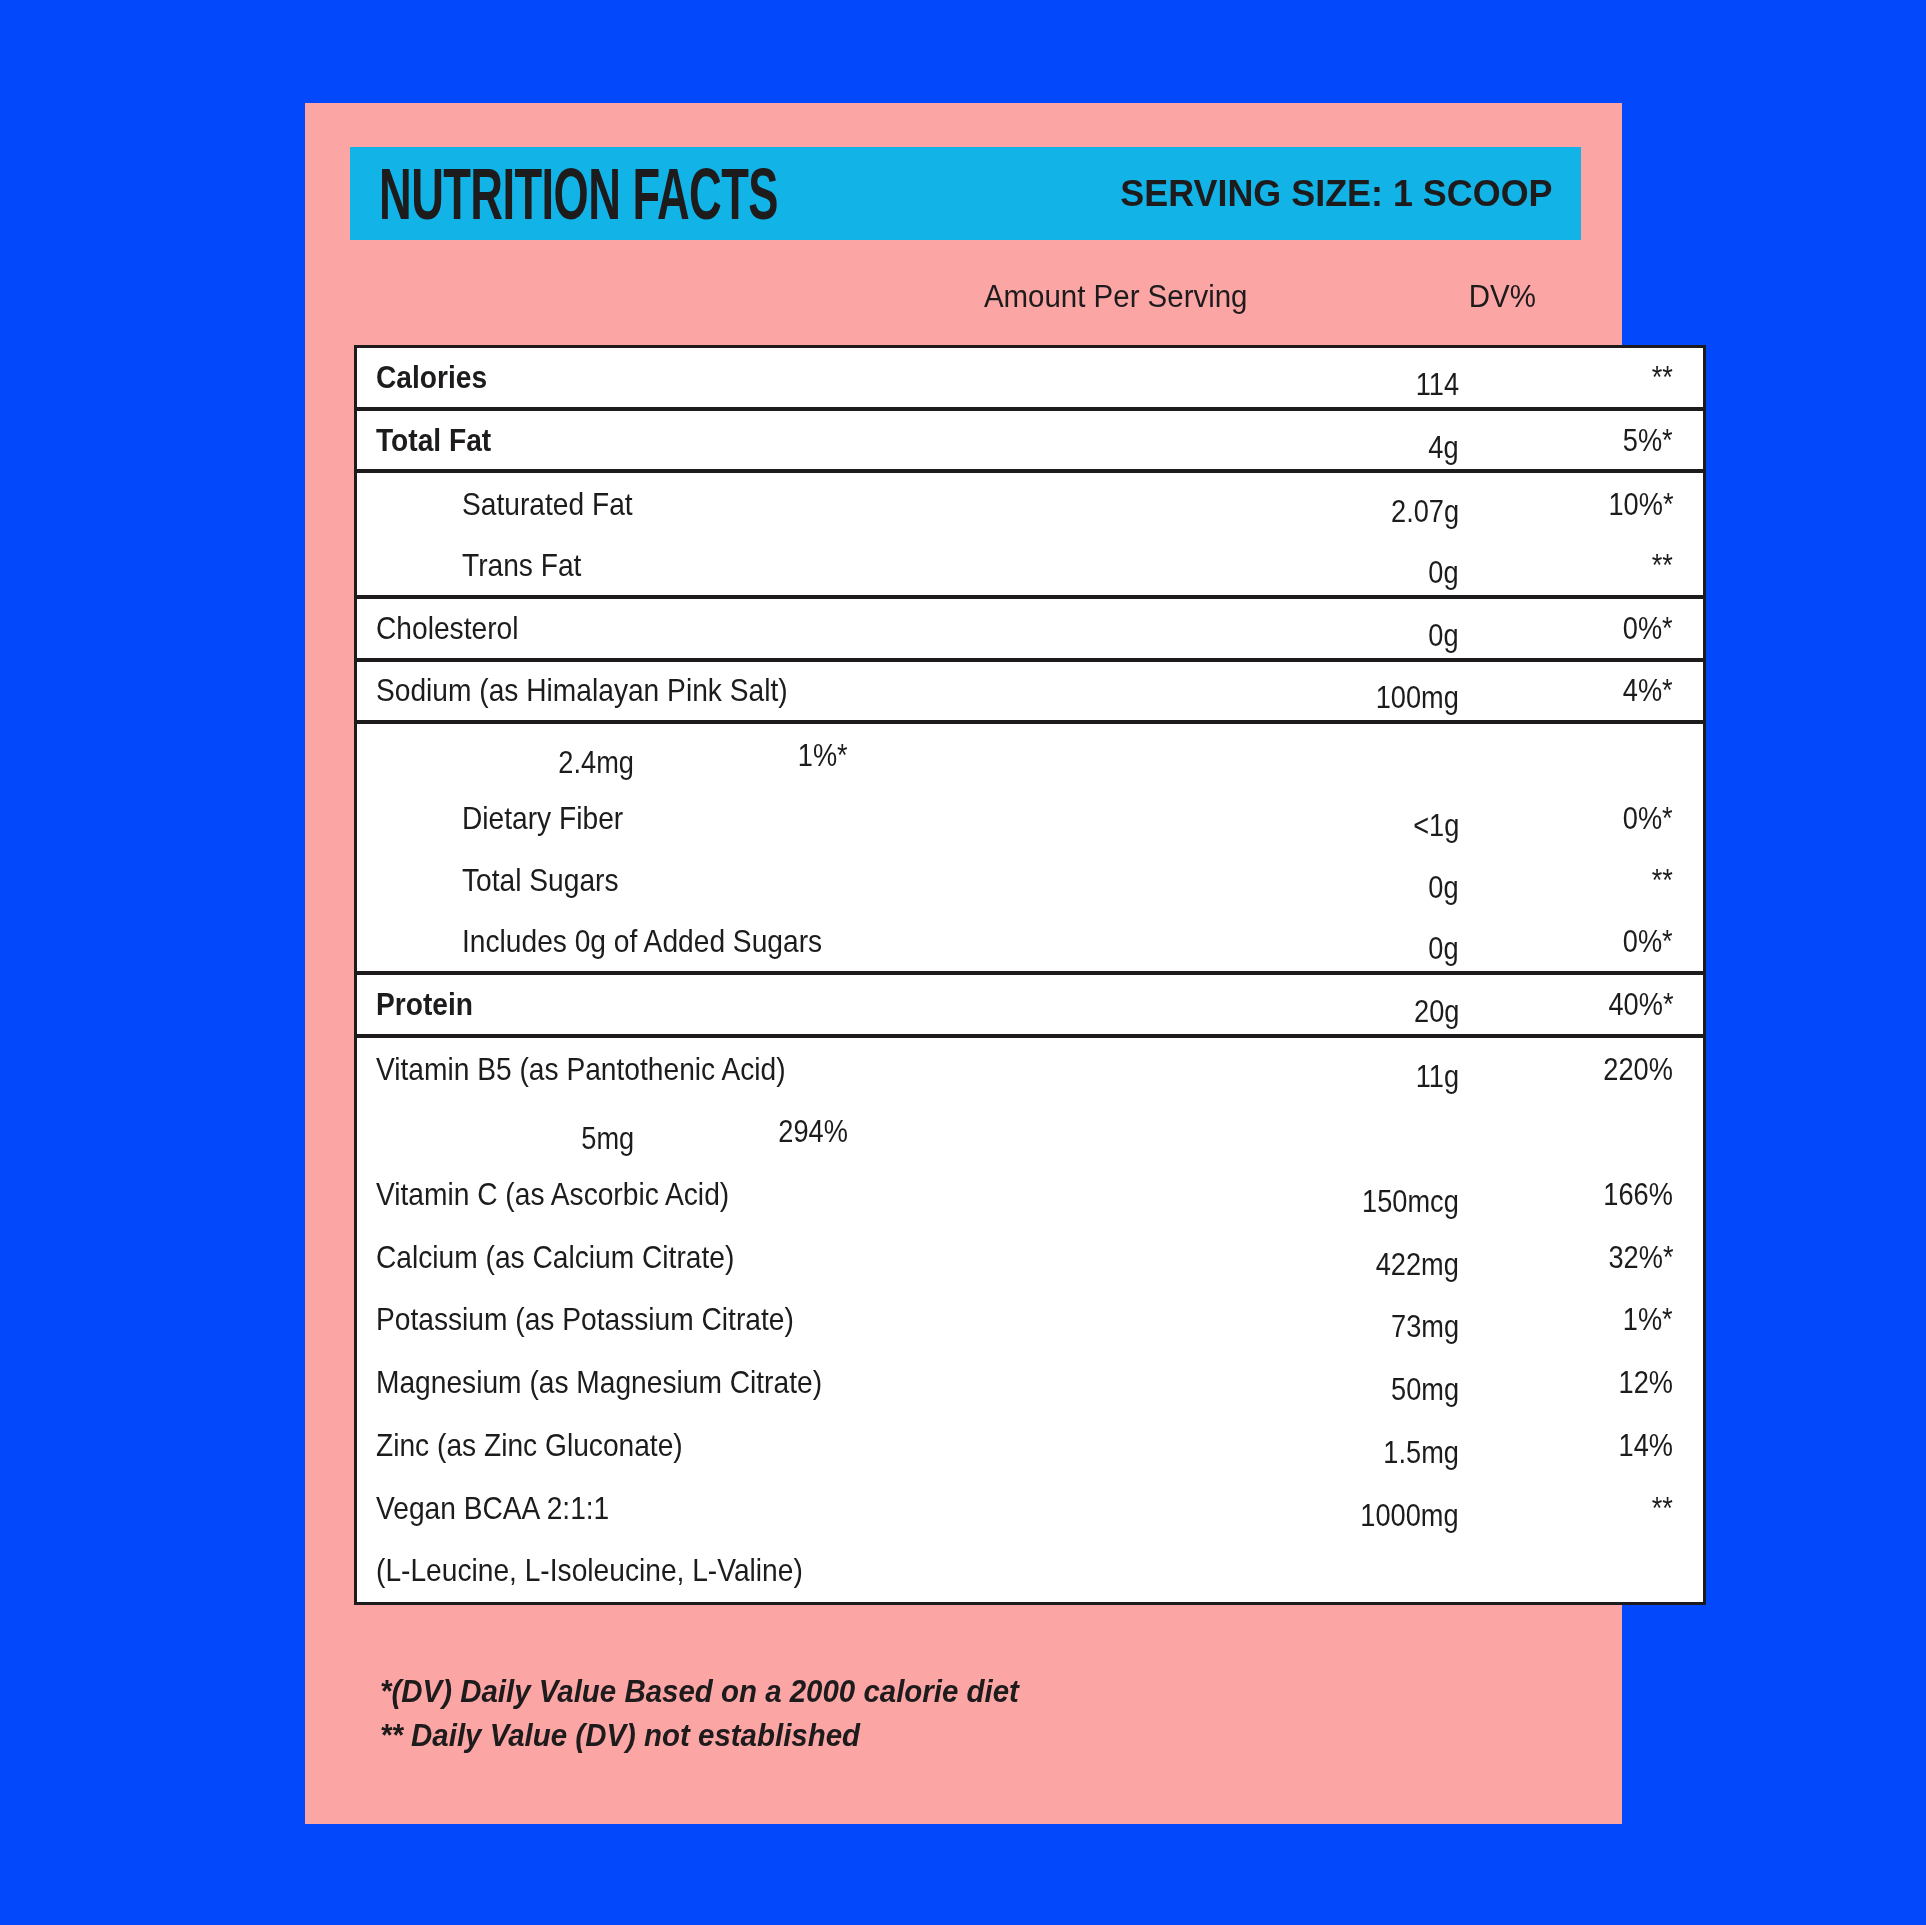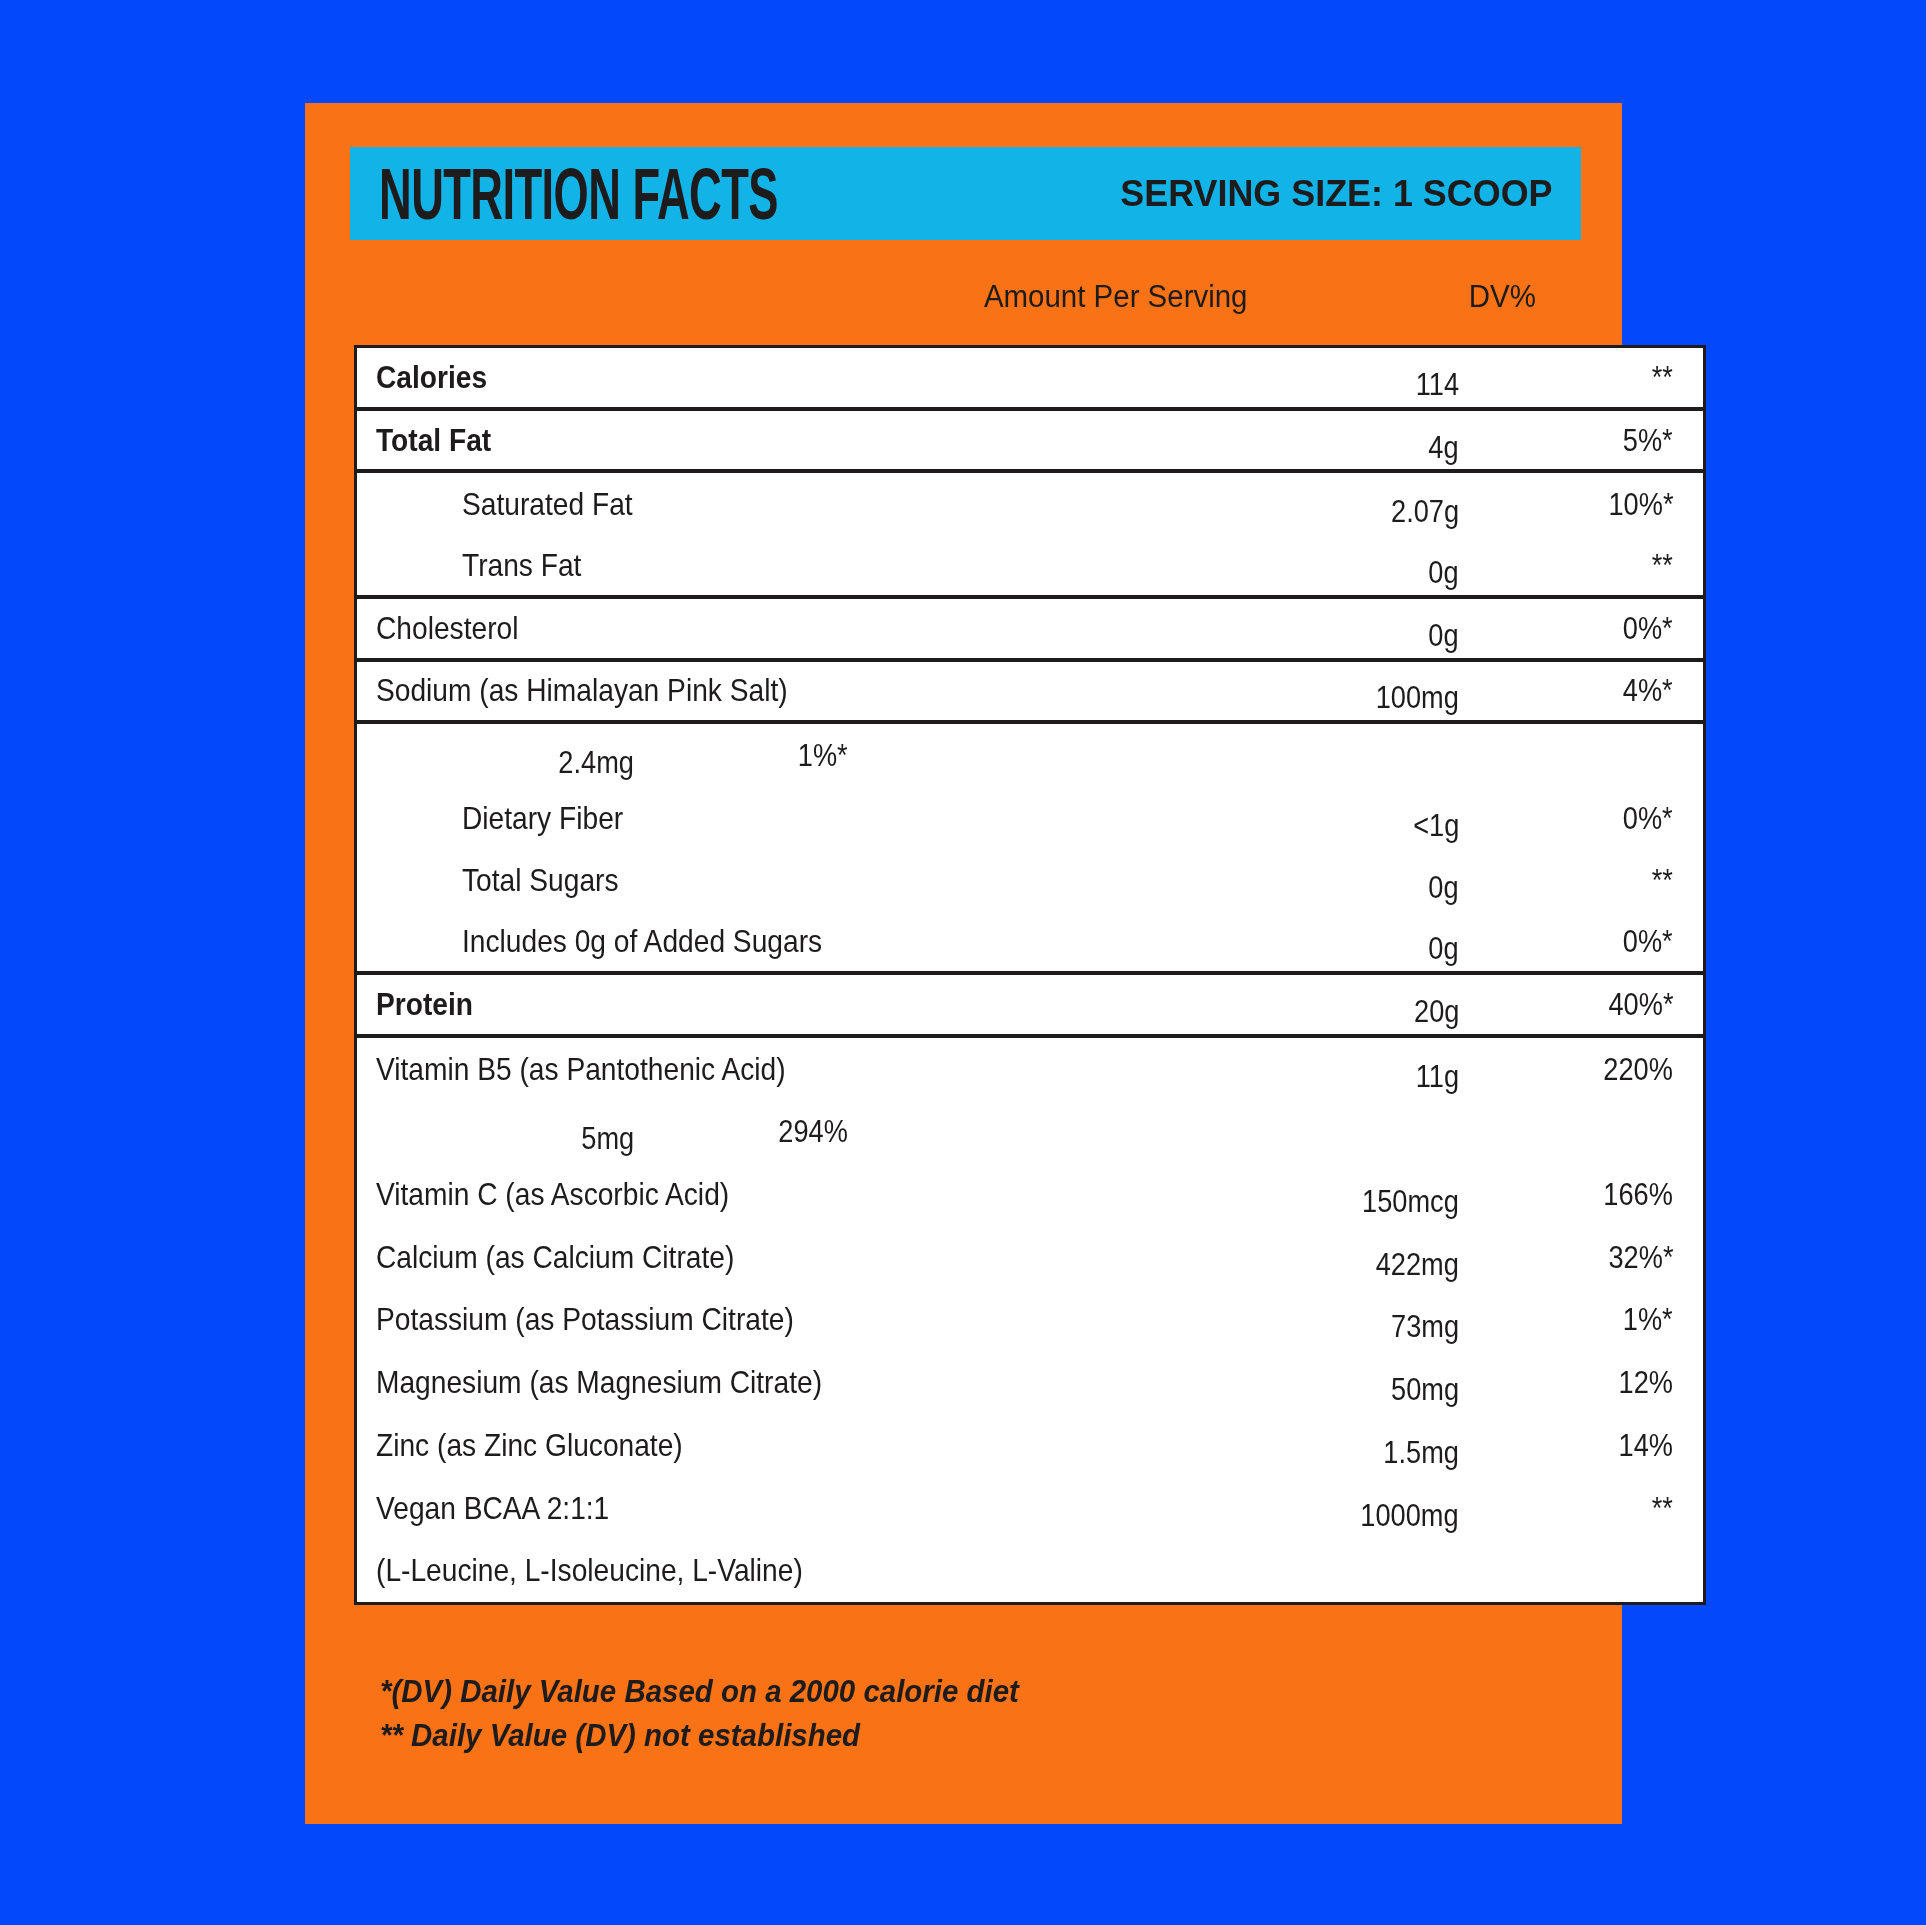--- a/index.html
+++ b/index.html
@@ -14,21 +14,21 @@
     font-family: "Liberation Sans", sans-serif;
     color: #1d1b1c;
     overflow: hidden;
   }
   .card {
     position: absolute;
     left: 305px;
     top: 103px;
     width: 1317px;
     height: 1721px;
-    background: #f97316;
+    background: #fca5a5;
     box-sizing: border-box;
   }
   .banner {
     position: absolute;
     left: 45px;
     top: 44px;
     width: 1231px;
     height: 93px;
     background: #12B4E8;
     display: flex;

